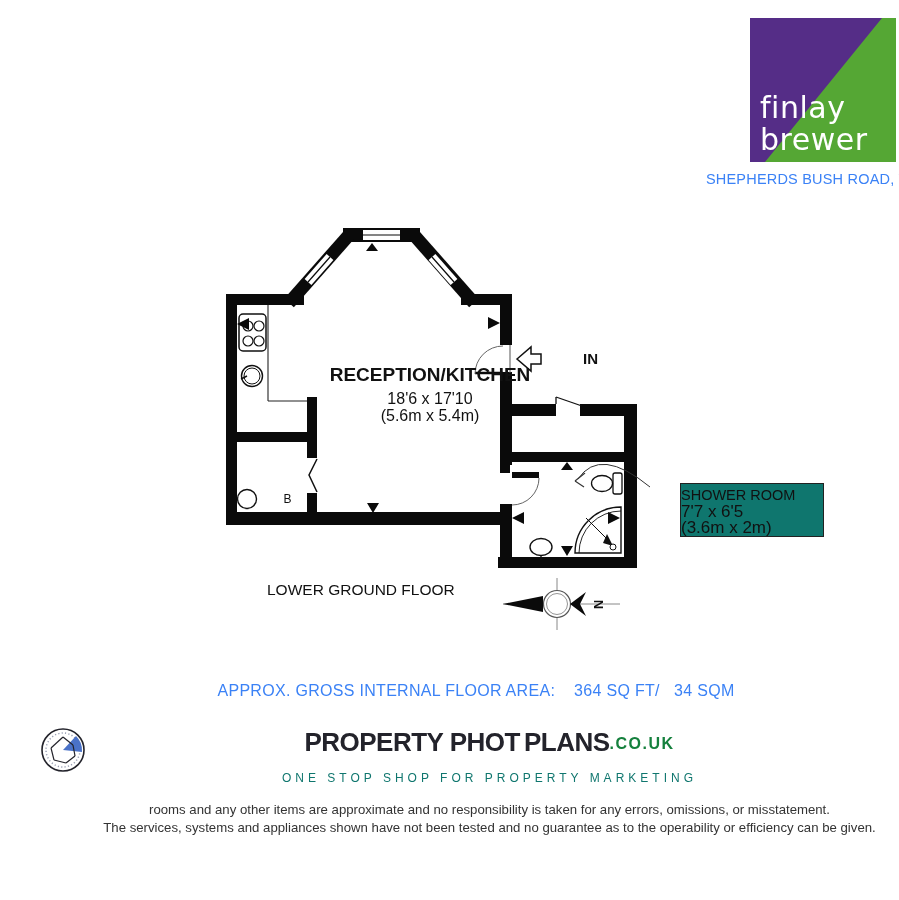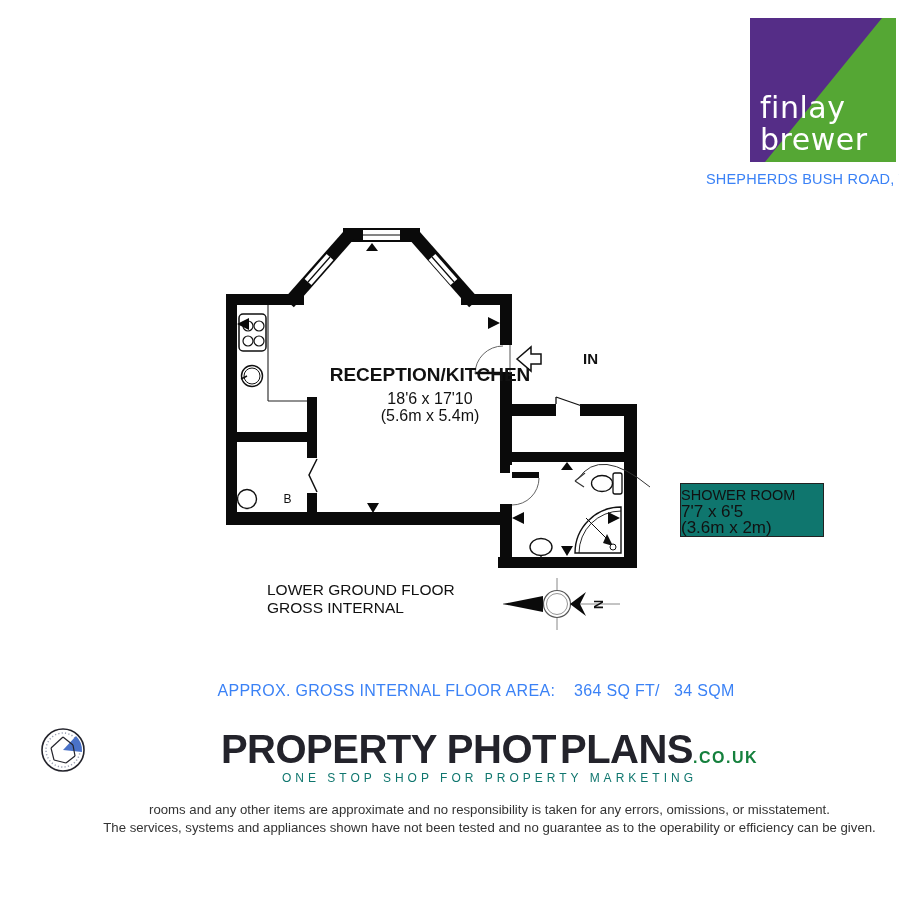--- a/index.html
+++ b/index.html
@@ -24,21 +24,21 @@
   .floor-title{left:227px;top:581px;font-size:15.5px;line-height:17.5px;color:#111;}
   .b-label{left:240px;top:492px;width:15px;text-align:center;font-size:12px;}
   .n-label{left:549px;top:596px;width:17px;height:17px;text-align:center;font-size:13px;
            font-weight:700;transform:rotate(90deg);}
   
   .area-line{left:0;top:682px;width:872px;text-align:center;font-size:16px;
              letter-spacing:.3px;white-space:pre;color:#3b82f6;}
   
   .ppp-row{left:0;top:727px;width:899px;display:flex;justify-content:center;
            align-items:center;}
-  .ppp-main{font-size:40px;font-weight:800;letter-spacing:-0.5px;color:#23232b;}
+  .ppp-main{font-size:26px;font-weight:800;letter-spacing:-0.5px;color:#23232b;}
   .ppp-icon{margin:0 2px;}
   .ppp-tld{font-size:16px;font-weight:700;letter-spacing:1.5px;color:#15803d;
            align-self:flex-end;padding-bottom:5px;}
   .ppp-tagline{left:0;top:771px;width:899px;text-align:center;font-size:12px;
                letter-spacing:4px;color:#0f766e;font-weight:500;}
   
   .disclaimer{left:0;top:801px;width:899px;text-align:center;font-size:13.2px;
               line-height:18px;color:#333;}
   svg{position:absolute;left:0;top:0;}
 </style>
@@ -185,21 +185,20 @@
   <div class="l1">SHOWER ROOM</div>
   <div class="l2">7'7 x 6'5</div>
   <div class="l2">(3.6m x 2m)</div>
 </div>
 
 <div class="abs b-label">B</div>
 <div class="abs n-label">N</div>
 
 <div class="abs floor-title">
   <div>LOWER GROUND FLOOR</div>
-  <div>GROSS INTERNAL</div>
 </div>
 
 <div class="abs area-line">APPROX. GROSS INTERNAL FLOOR AREA:    364 SQ FT/   34 SQM</div>
 
 <div class="abs ppp-row">
   <span class="ppp-main">PROPERTY PHOT</span>
   <span class="ppp-icon">
     <svg width="46" height="46" viewBox="0 0 46 46">
       <circle cx="23" cy="23" r="21" fill="#fff" stroke="#23232b" stroke-width="1.6"></circle>
       <circle cx="23" cy="23" r="17" fill="none" stroke="#9aa0b5" stroke-width="1.5" stroke-dasharray="1.2,2.2"></circle>

